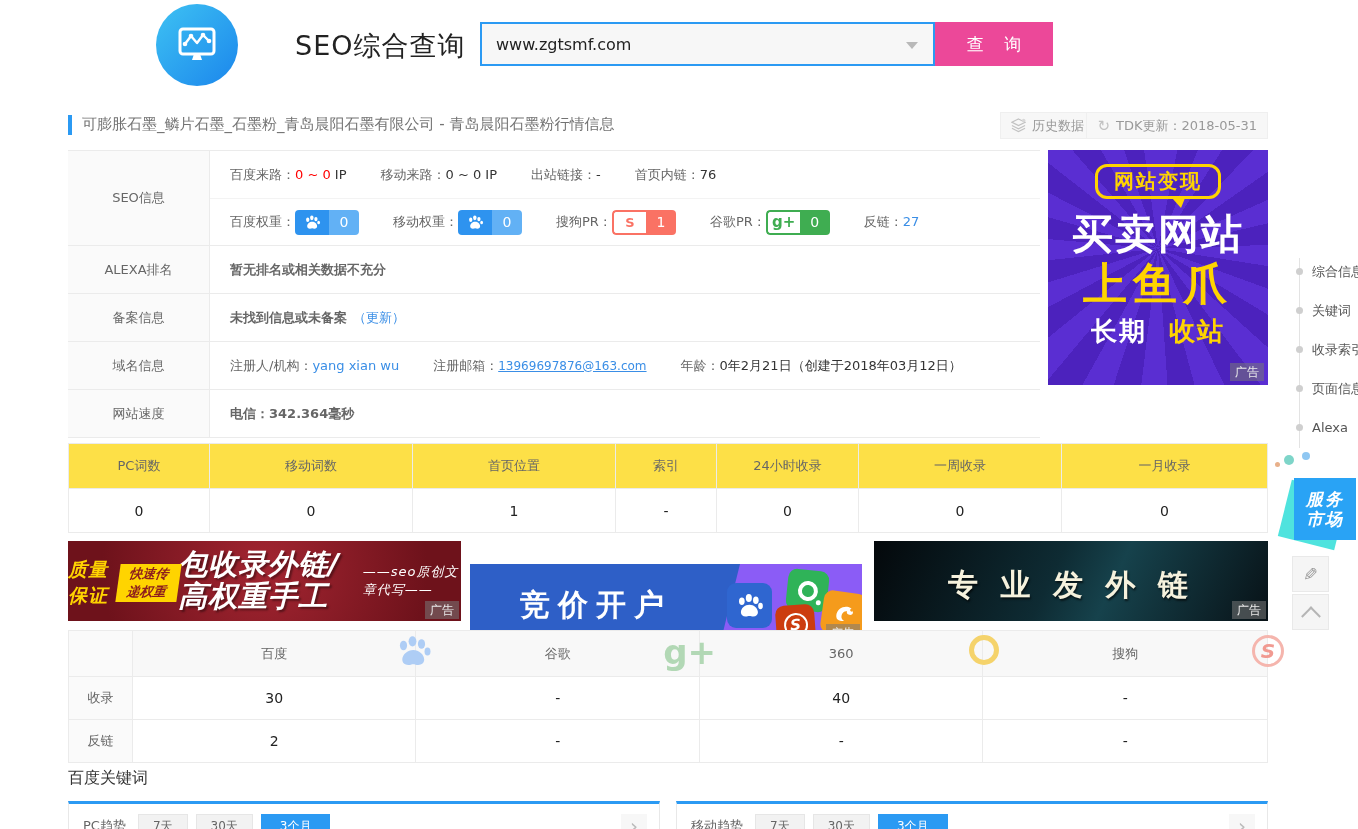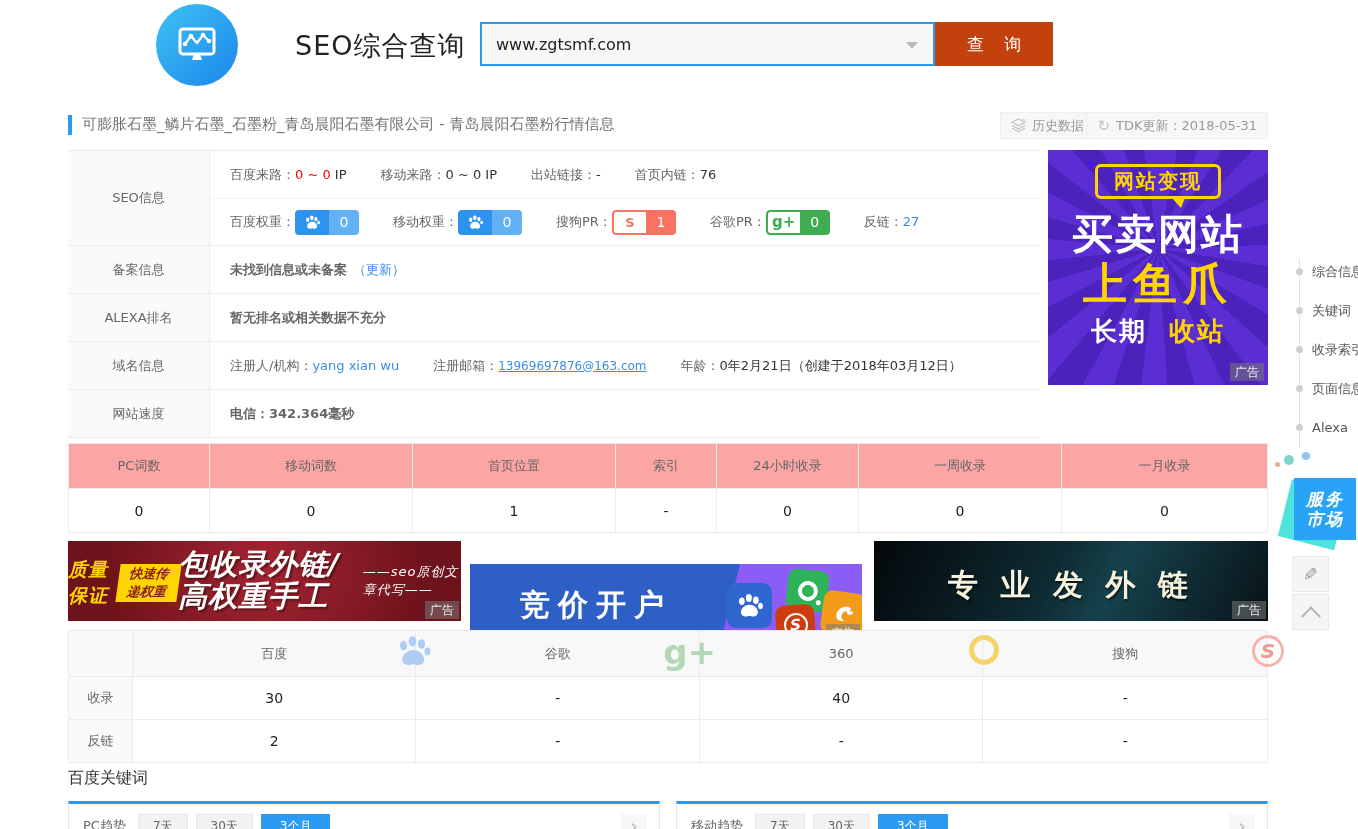--- a/index.html
+++ b/index.html
@@ -9,22 +9,22 @@
 
   
   .logo-circle { position:absolute; left:156px; top:4px; width:82px; height:82px; border-radius:50%;
     background:linear-gradient(135deg,#3ec2f3,#1b86ec); display:flex; align-items:center; justify-content:center; }
   .app-title { position:absolute; left:295px; top:28px; font-size:27px; color:#222; letter-spacing:1px; }
   .search-wrap { position:absolute; left:480px; top:22px; width:573px; height:44px; display:flex;justify-content:center; }
   .search-input { flex:1; height:44px; border:2px solid #2b9af3; background:#f7f7f7; outline:none;
     font-size:16px; color:#222; padding:0 30px 0 14px; font-family:inherit; }
   .search-caret { position:absolute; right:135px; top:20px; width:0; height:0;
     border-left:6px solid transparent; border-right:6px solid transparent; border-top:7px solid #b9b9b9; }
-  .query-btn { width:118px; height:44px; background:#c2410c; color:#fff; border:none; font-size:17px;
-    letter-spacing:8px; padding-left:8px; cursor:pointer; font-family:Liberation Serif, serif; }
+  .query-btn { width:118px; height:44px; background:#ec4899; color:#fff; border:none; font-size:17px;
+    letter-spacing:8px; padding-left:8px; cursor:pointer; font-family:Liberation Sans, sans-serif; }
 
   
   .title-bar { position:absolute; left:68px; top:112px; width:1200px; height:28px; }
   .title-accent { position:absolute; left:0; top:3px; width:4px; height:20px; background:#2b9af3; }
   .page-title { position:absolute; left:14px; top:3px; font-size:15px; color:#737373; }
   .tdk-btn { position:absolute; top:0; height:27px; background:#f7f7f7; border:1px solid #efefef;
     color:#999; font-size:13px; display:flex; align-items:center; padding:0 10px; cursor:pointer; }
   .tdk-btn .ic { margin-right:6px; color:#c2c2c2; font-size:15px; }
   .btn-history { right:173px; }
   .btn-tdk { right:0; }
@@ -53,21 +53,21 @@
   .badge-blue .b-ic { background:#2e93ef; } .badge-blue .b-num { background:#62b1f5; }
   .badge-red .b-ic { background:#fff; border:2px solid #fa7264; border-right:none; border-radius:4px 0 0 4px; color:#fa7264; font-weight:bold; }
   .badge-red .b-num { background:#fa7264; }
   .badge-green .b-ic { background:#fff; border:2px solid #3fad51; border-right:none; border-radius:4px 0 0 4px; color:#3fad51; font-weight:bold; font-size:15px; }
   .badge-green .b-num { background:#3fad51; }
 
   
   .side-ad { position:absolute; left:1048px; top:150px; width:220px; height:235px; overflow:hidden;
     background:repeating-conic-gradient(from 0deg at 50% 42%, #5a2ed2 0deg 11deg, #4c22bd 11deg 22deg);
     display:flex; flex-direction:column; align-items:center; cursor:pointer; }
-  .bubble { margin-top:14px; border:3px solid #ffd400; border-radius:6px; color:#ffd400;
+  .bubble { margin-top:14px; border:3px solid #ffd400; border-radius:12px; color:#ffd400;
     font-size:20px; font-weight:bold; padding:1px 16px; letter-spacing:2px; position:relative; }
   .bubble-tail { width:0; height:0; border-left:9px solid transparent; border-right:4px solid transparent;
     border-top:10px solid #ffd400; margin:-1px 0 2px 40px; align-self:center; }
   .ad-line1 { font-size:41px; font-weight:700; color:#fff; letter-spacing:2px; line-height:1.2; }
   .ad-line2 { font-size:44px; font-weight:900; color:#ffd400; letter-spacing:6px; line-height:1.15; }
   .ad-line3 { font-size:26px; font-weight:bold; margin-top:4px; letter-spacing:2px; }
   .ad-line3 .w { color:#fff; margin-right:22px; } .ad-line3 .y { color:#ffd400; }
   .ad-tag { position:absolute; right:4px; bottom:4px; background:rgba(120,120,120,.55); color:#e8e8e8;
     font-size:12px; padding:0 5px; line-height:18px; }
 
@@ -88,21 +88,21 @@
   .tool-btn { position:absolute; left:1292px; width:37px; height:36px; background:#f5f5f5;
     border:1px solid #e9e9e9; display:flex; align-items:center; justify-content:center; cursor:pointer; }
   .pencil { top:556px; color:#9a9a9a; font-size:18px; transform:scaleX(-1); }
   .goto-top { top:594px; }
   .chev-up { width:14px; height:14px; border-left:2px solid #b5b5b5; border-top:2px solid #b5b5b5;
     transform:rotate(45deg) translate(3px,3px); }
 
   
   .stats { position:absolute; left:68px; top:443px; width:1200px; border:1px solid #ebebeb; }
   .stats-row { display:flex; }
-  .stats-head .cell { background:#fca5a5; color:#666; font-size:13px; height:44px; }
+  .stats-head .cell { background:#fde047; color:#666; font-size:13px; height:44px; }
   .stats-vals .cell { height:44px; font-size:14px; color:#222; border-top:1px solid #ebebeb; }
   .stats .cell { display:flex; align-items:center; justify-content:center; border-right:1px solid #ebebeb; }
   .stats .cell:last-child { border-right:none; }
   .c0{width:141px;} .c1{width:203px;} .c2{width:203px;} .c3{width:101px;} .c4{width:142px;} .c5{width:203px;} .c6{flex:1;}
 
   
   .banner { position:absolute; top:541px; height:80px; overflow:hidden; cursor:pointer; }
   .banner .ad-tag { right:2px; bottom:2px; }
   .banner1 { left:68px; width:393px; background:radial-gradient(circle at 50% 35%, #a32531, #6e121b 80%);
     display:flex; flex-direction:row; align-items:center; }
@@ -242,34 +242,34 @@
             </span></span>
         <span class="kv"><span>谷歌PR：</span><span class="badge badge-green">
               <span class="b-ic">g+</span>
               <span class="b-num">0</span>
             </span></span>
         <span class="kv"><span>反链：</span><span class="blue">27</span></span>
       </div>
     </div>
   </div>
   <div class="info-row">
+    <div class="info-label">ALEXA排名</div>
+    <div class="info-content">
+        <div class="sub-row row-h">
+          <b>暂无排名或相关数据不充分</b>
+        </div>
+      </div>
+  </div>
+  <div class="info-row">
     <div class="info-label">备案信息</div>
     <div class="info-content">
         <div class="sub-row row-h">
       <b>未找到信息或未备案</b>
       <span class="link" style="margin-left:6px;">（更新）</span>
     </div>
-      </div>
-  </div>
-  <div class="info-row">
-    <div class="info-label">ALEXA排名</div>
-    <div class="info-content">
-        <div class="sub-row row-h">
-          <b>暂无排名或相关数据不充分</b>
-        </div>
       </div>
   </div>
   <div class="info-row">
     <div class="info-label">域名信息</div>
     <div class="info-content">
         <div class="sub-row row-h">
       <span class="kv"><span>注册人/机构：</span><span class="link">yang xian wu</span></span>
       <span class="kv"><span>注册邮箱：</span><span class="email-link">13969697876@163.com</span></span>
       <span class="kv"><span>年龄：</span><b>0年2月21日（创建于2018年03月12日）</b></span>
     </div>

